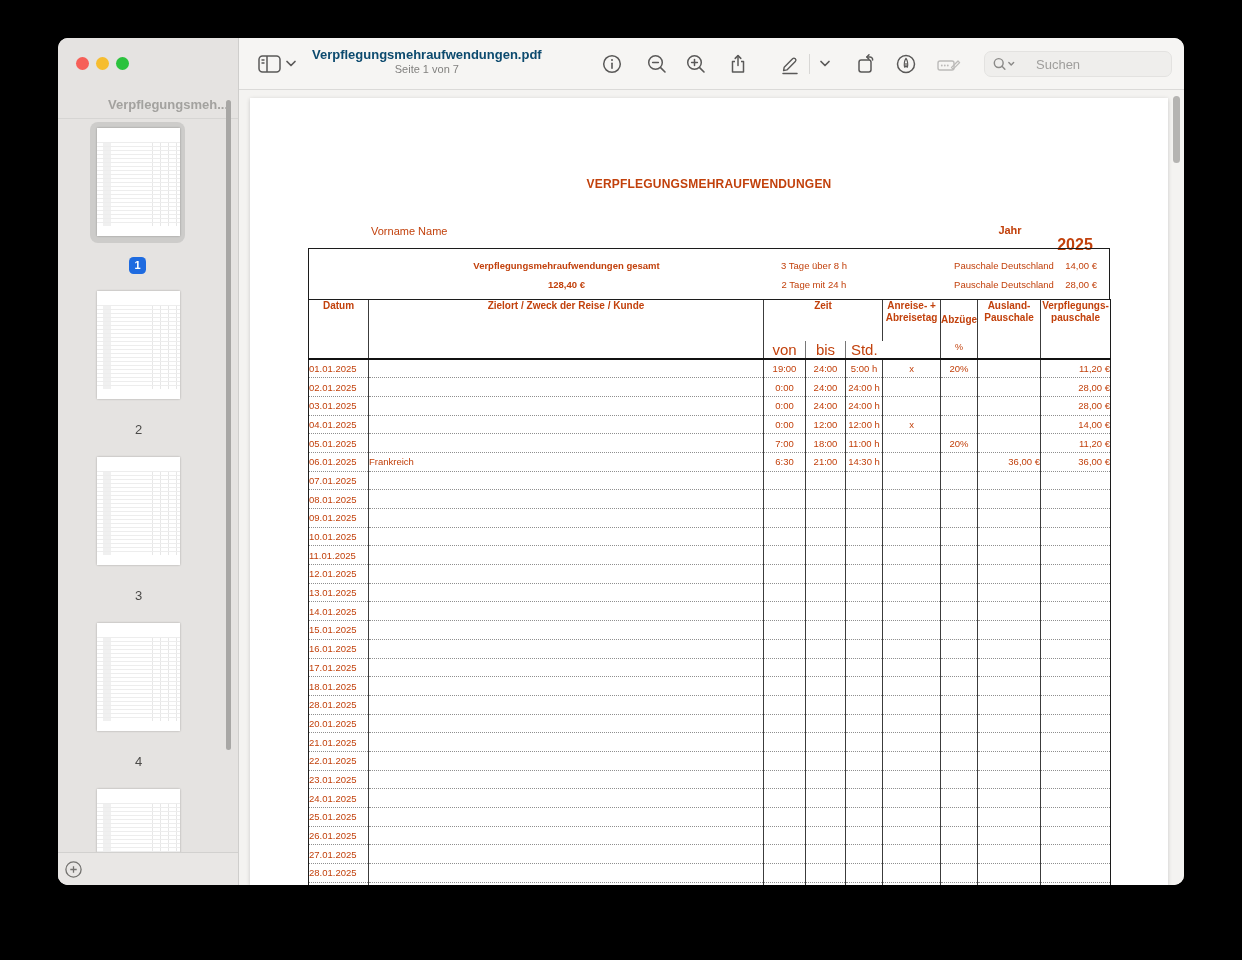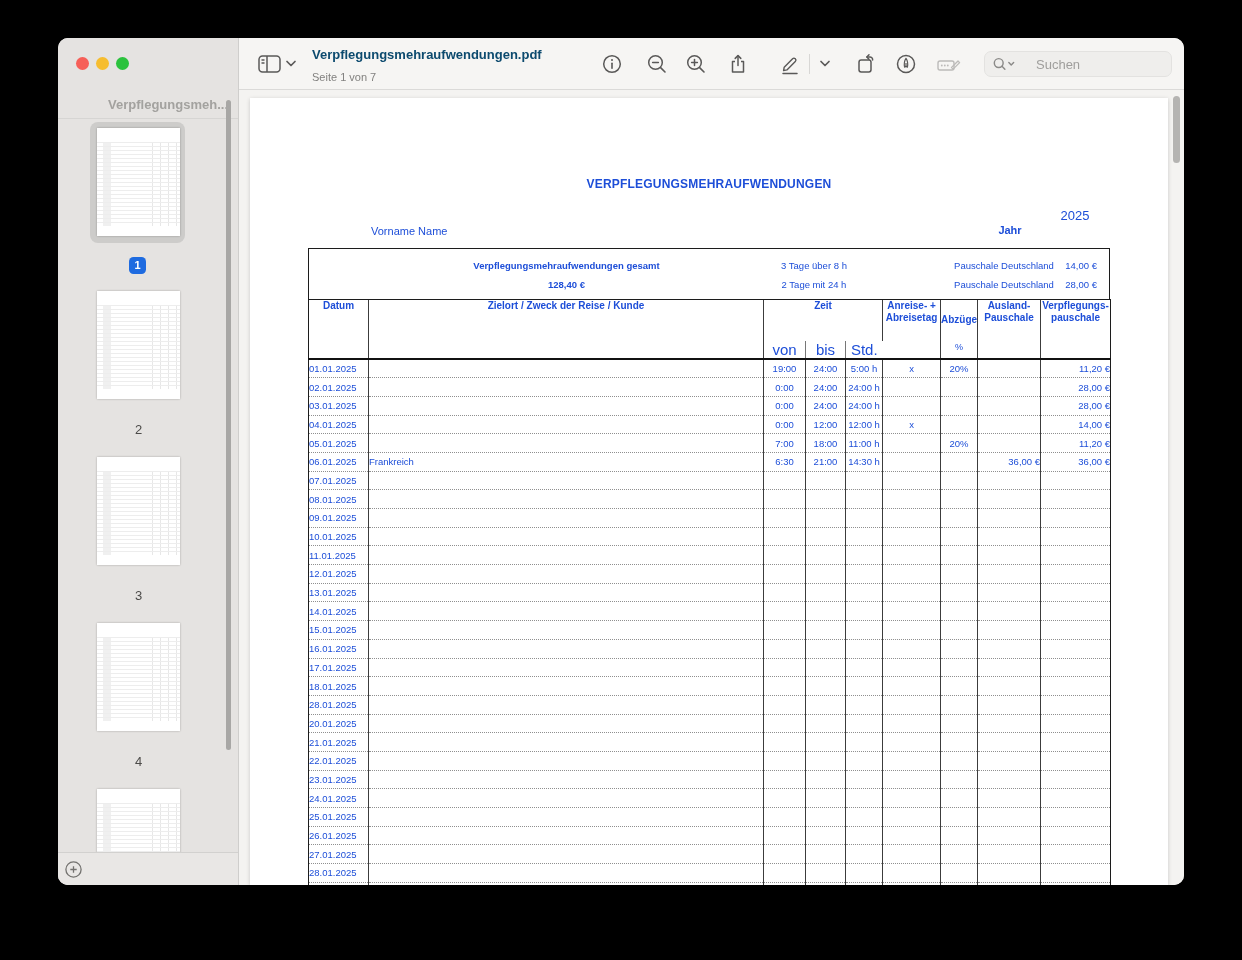--- a/index.html
+++ b/index.html
@@ -29,36 +29,36 @@
     color:#fff;font-size:11px;font-weight:bold;text-align:center;line-height:17px;}
   .pnum{position:absolute;left:0;width:161px;text-align:center;color:#4c4b49;font-size:13px;}
   .sidebar-scrollbar{position:absolute;left:168px;top:62px;width:5px;height:650px;border-radius:2.5px;background:#a8a7a5;}
   .bottombar{position:absolute;left:0;bottom:0;width:180px;height:33px;background:#e9e7e5;border-top:1px solid #d2d1cf;}
   .add-btn{position:absolute;left:7px;top:8px;width:17px;height:17px;}
   
   .toolbar{position:absolute;left:181px;top:0;right:0;height:52px;background:#f6f5f3;border-bottom:1px solid #dbdad8;}
   .tb-btn{position:absolute;top:8px;width:36px;height:36px;display:flex;align-items:center;justify-content:center;border-radius:6px;}
   .tb-title{position:absolute;left:73px;top:9px;}
   .tb-title .t1{font-size:13px;font-weight:bold;color:#0c4a6e;line-height:15px;}
-  .tb-title .t2{font-size:11px;color:#82817f;line-height:13px;margin-top:9px;}
+  .tb-title .t2{font-size:11px;color:#82817f;line-height:13px;margin-top:1px;text-align:center;}
   .tb-divider{position:absolute;left:570px;top:16px;width:1px;height:20px;background:#d8d7d5;}
   .search{position:absolute;left:745px;top:13px;width:188px;height:26px;border-radius:7px;
     background:#efeeec;border:1px solid #e3e2e0;display:flex;align-items:center;padding:0 7px;gap:17px;}
   .search input{border:none;outline:none;background:transparent;font-size:13px;color:#3c3b39;width:130px;
     font-family:"Liberation Sans","DejaVu Sans",sans-serif;}
   .search input::placeholder{color:#9f9e9c;}
   
   .main{position:absolute;left:181px;top:52px;right:0;bottom:0;background:#f4f3f1;}
   .main-scrollbar{position:absolute;right:4px;top:6px;width:7px;height:67px;border-radius:3.5px;background:#b5b4b2;}
   .page{position:absolute;left:11px;top:8px;width:918px;height:787px;background:#fff;
-    box-shadow:0 1px 4px rgba(0,0,0,.18);overflow:hidden;color:#1d4ed8;}
+    box-shadow:0 1px 4px rgba(0,0,0,.18);overflow:hidden;color:#c2410c;}
   .doc-title{position:absolute;top:79px;left:0;width:100%;text-align:center;font-weight:bold;font-size:12px;letter-spacing:.2px;}
   .doc-name{position:absolute;left:121px;top:127px;font-size:11px;}
   .jahr-label{position:absolute;left:735px;top:126px;width:50px;text-align:center;font-weight:bold;font-size:11px;}
-  .jahr-value{position:absolute;left:800px;top:110px;width:50px;text-align:center;font-weight:normal;font-size:13px;}
+  .jahr-value{position:absolute;left:800px;top:138px;width:50px;text-align:center;font-weight:bold;font-size:16px;}
   .tblwrap{position:absolute;left:58px;top:150px;width:802px;}
   .summary{position:relative;border:1.5px solid #1c1c1c;height:52px;font-size:9.5px;}
   .summary div{position:absolute;white-space:nowrap;}
   .sum-b{font-weight:bold;}
   .r1{top:11px;} .r2{top:30px;}
   .sum-mid{left:430px;width:150px;text-align:center;}
   .sum-pl{left:615px;width:160px;text-align:center;}
   .sum-pv{right:12px;width:62px;text-align:right;}
   .sum-tot{left:60px;width:395px;text-align:center;}
   table.grid{border-collapse:collapse;width:802px;table-layout:fixed;margin-top:-1.5px;

